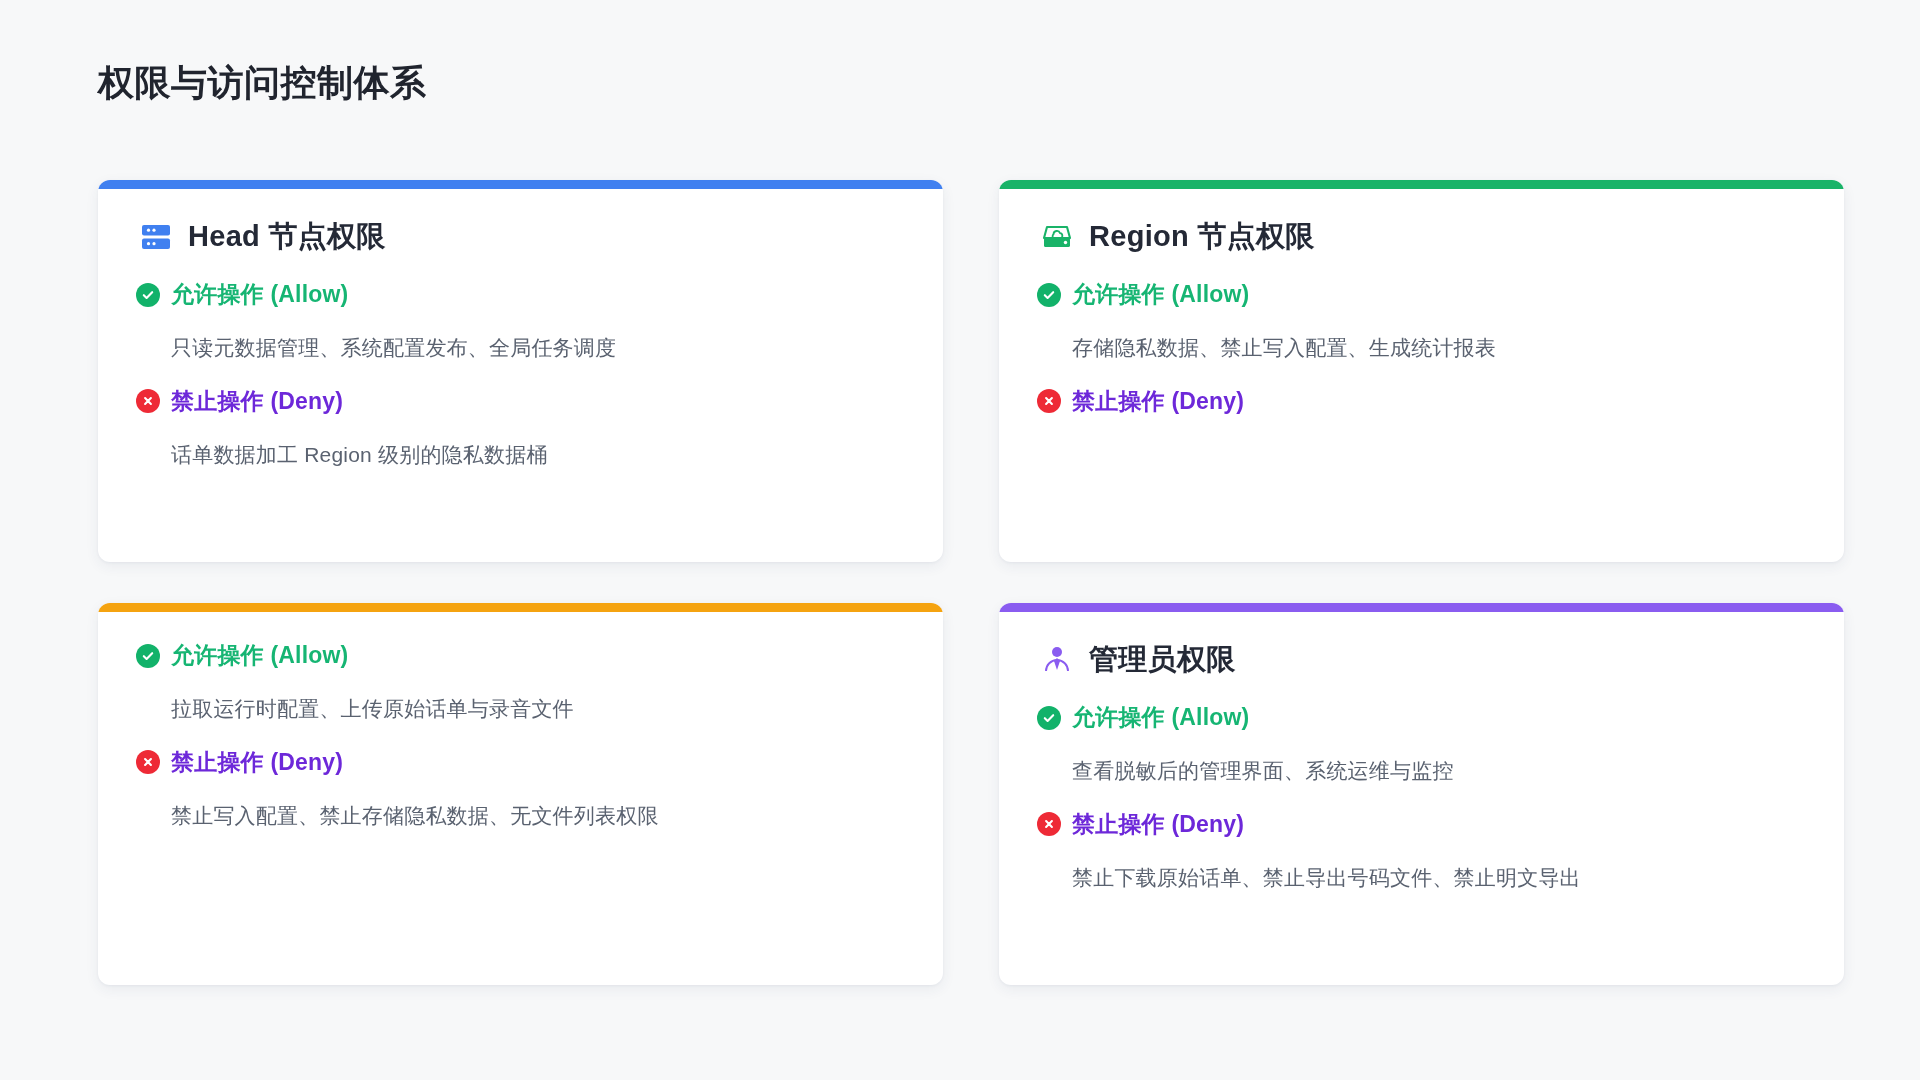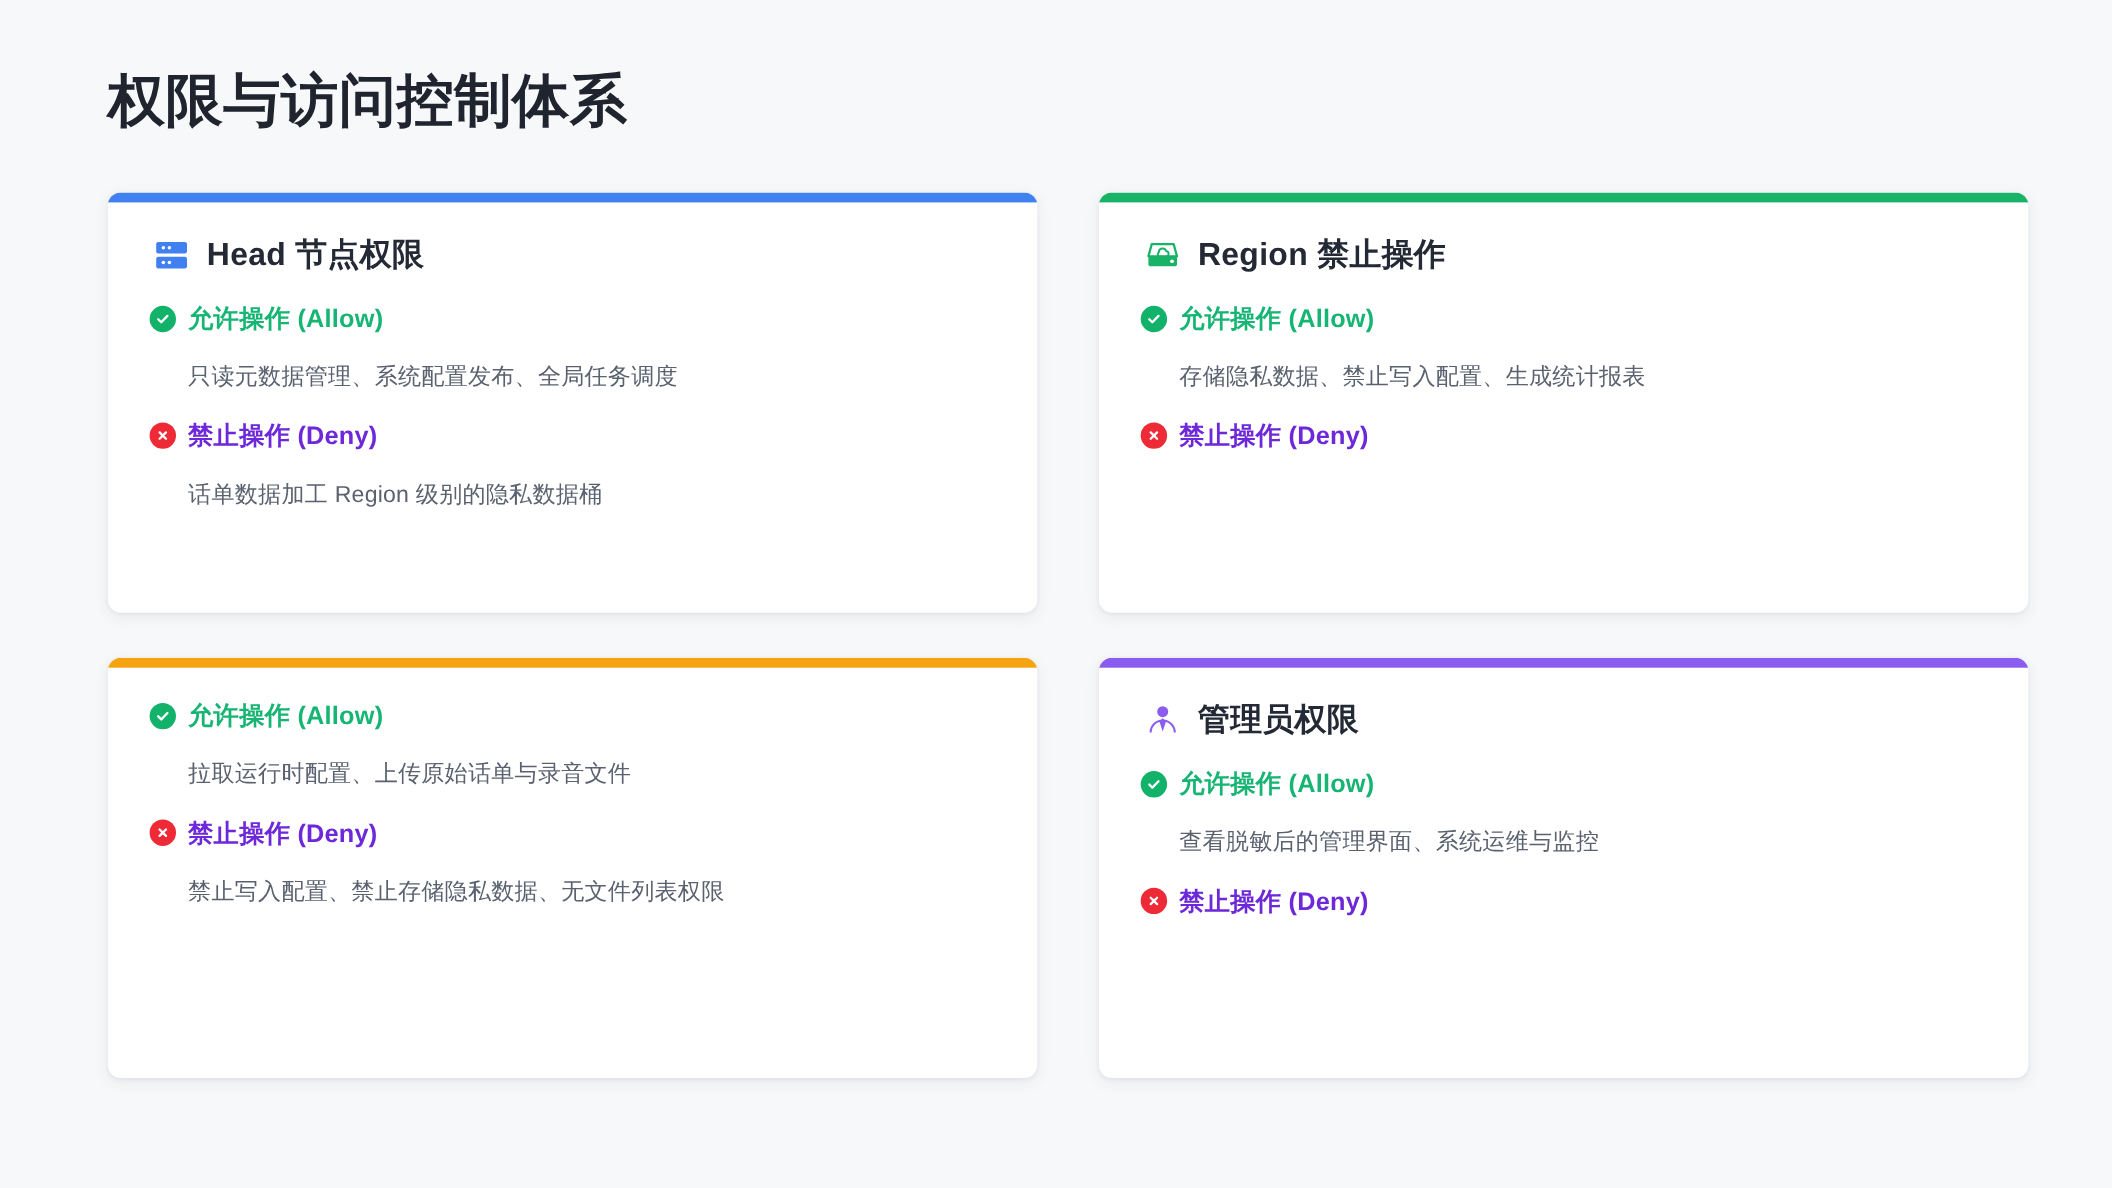--- a/index.html
+++ b/index.html
@@ -17,26 +17,26 @@
   }
 
   .page {
     width: 1920px;
     height: 1080px;
     padding: 62px 98px 0 98px;
     position: relative;
   }
 
   .page-title {
-    font-size: 52px;
+    font-size: 36px;
     line-height: 1.18;
     font-weight: 700;
     color: #20242E;
     letter-spacing: 0.5px;
-    margin-bottom: 52px;
+    margin-bottom: 76px;
     margin-left: 0px;
   }
 
   .card-grid {
     display: grid;
     grid-template-columns: 845px 845px;
     grid-template-rows: 382px 382px;
     column-gap: 56px;
     row-gap: 41px;
   }
@@ -194,21 +194,21 @@
       <div class="card-body">
         <div class="card-header">
           <span class="card-icon">
             <svg width="34" height="34" viewBox="0 0 34 34">
               <path d="M7 7 L27 7 L30 18 L4 18 Z" fill="none" stroke="#19B368" stroke-width="2.1" stroke-linejoin="round"></path>
               <path d="M13.5 14.3 a3.4 3.4 0 0 1 6.6 -1.1 a2.6 2.6 0 0 1 0.3 5.1 h-6.9 a2.6 2.6 0 0 1 0 -4 Z" fill="none" stroke="#19B368" stroke-width="1.8" stroke-linejoin="round"></path>
               <rect x="4" y="18" width="26" height="9" rx="1.6" fill="#19B368"></rect>
               <circle cx="25.5" cy="22.5" r="1.7" fill="#FFFFFF"></circle>
             </svg>
           </span>
-          <span class="card-title">Region 禁止操作</span>
+          <span class="card-title">Region 节点权限</span>
         </div>
 
         <div class="perm-block">
           <div class="perm-head">
             <span class="badge-icon allow">
               <svg width="14" height="14" viewBox="0 0 14 14">
                 <path d="M2.8 7.2 L5.6 10 L11.2 4.2" fill="none" stroke="#FFFFFF" stroke-width="2.1" stroke-linecap="round" stroke-linejoin="round"></path>
               </svg>
             </span>
             <span class="perm-label allow">允许操作 (Allow)</span>
@@ -287,18 +287,19 @@
 
         <div class="perm-block deny-block">
           <div class="perm-head">
             <span class="badge-icon deny">
               <svg width="14" height="14" viewBox="0 0 14 14">
                 <path d="M4.1 4.1 L9.9 9.9 M9.9 4.1 L4.1 9.9" fill="none" stroke="#FFFFFF" stroke-width="2.1" stroke-linecap="round"></path>
               </svg>
             </span>
             <span class="perm-label deny">禁止操作 (Deny)</span>
           </div>
+          <div class="perm-detail">禁止下载原始话单、禁止导出号码文件、禁止明文导出</div>
         </div>
       </div>
     </div>
 
   </div>
 </div>
 
 </body></html>

